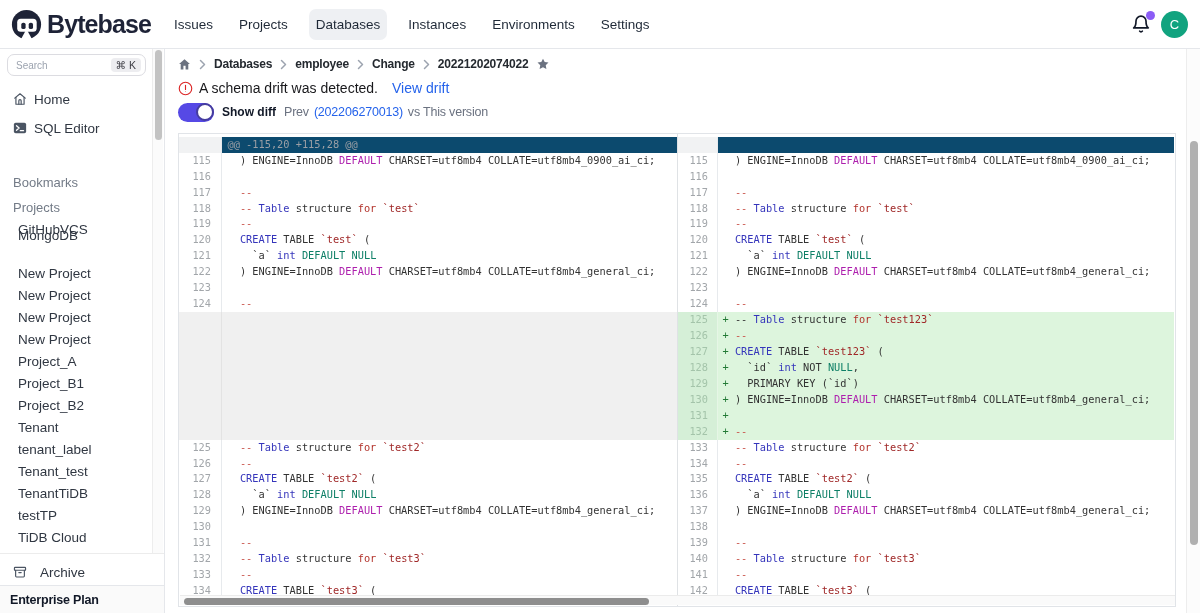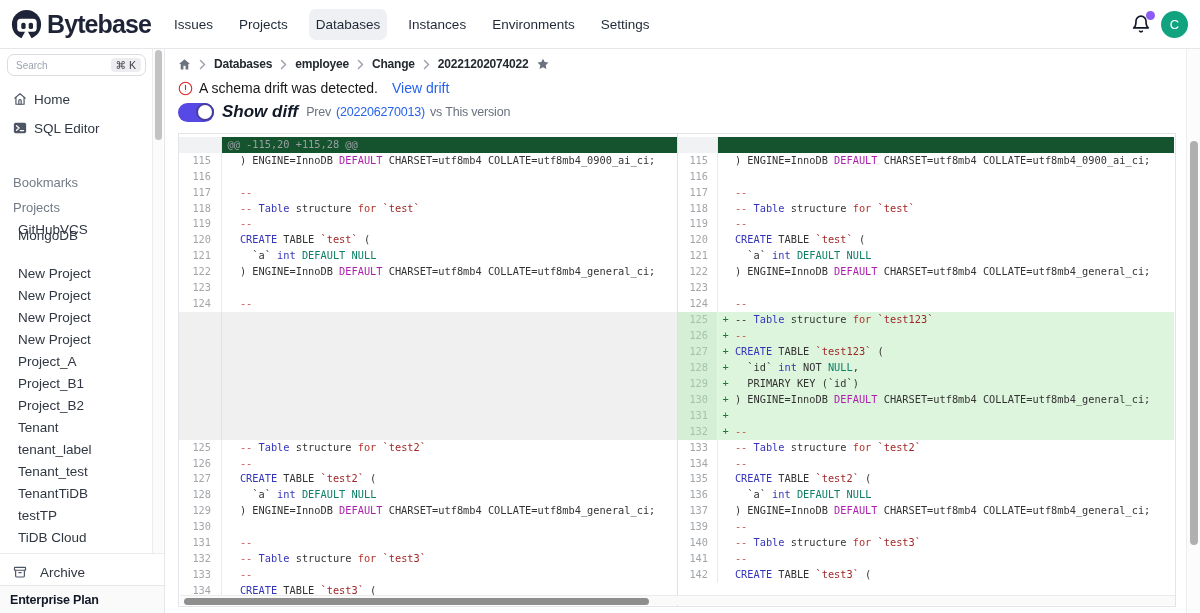--- a/index.html
+++ b/index.html
@@ -55,40 +55,40 @@
   .bc-sep { margin:0 8px; display:flex; }
   .bc-item { font-size:12px; font-weight:600; color:#24292f; letter-spacing:-0.2px; cursor:pointer; }
   .bc-star { margin-left:8px; display:flex; cursor:pointer; }
   .alert-row { position:absolute; left:13px; top:31px; display:flex; align-items:center; }
   .alert-row .txt { margin-left:6px; font-size:14px; color:#18181b; }
   .alert-row .link { margin-left:14px; font-size:14px; color:#2563eb; cursor:pointer; }
   .toggle-row { position:absolute; left:13px; top:52px; height:22px; display:flex; align-items:center; }
   .toggle { width:36px; height:19px; border-radius:10px; background:#5649e5; position:relative; cursor:pointer; }
   .toggle .knob { position:absolute; right:0.5px; top:0.5px; width:18px; height:18px; border-radius:50%; background:#fff;
     border:2px solid #453c9f; box-sizing:border-box; }
-  .toggle-row .lbl { margin-left:8px; font-size:17px; font-weight:700; color:#111827;font-style:italic; }
+  .toggle-row .lbl { margin-left:8px; font-size:12px; font-weight:700; color:#111827; }
   .toggle-row .prev { margin-left:8px; font-size:12.5px; letter-spacing:-0.2px; color:#6b7280; }
   .toggle-row .ver { margin-left:5px; font-size:12.5px; letter-spacing:-0.2px; color:#2563eb; cursor:pointer; }
   .toggle-row .vs { margin-left:5px; font-size:12.5px; letter-spacing:-0.2px; color:#6b7280; }
 
   
   .diff { position:absolute; left:13px; top:84px; width:998px; height:474px; border:1px solid #e1e4e8;
     background:#fff; overflow:hidden; font-family:"DejaVu Sans Mono", monospace; font-size:10.3px; }
   .diff-cols { position:absolute; left:0; top:0; width:996px; height:472px; display:flex; }
   .pane { position:relative; height:472px; padding-top:2.8px; }
   .pane.left { width:499px; border-right:1px solid #dfe2e5; }
   .pane.right { width:496px; }
   .row { display:flex; height:15.95px; line-height:15.95px; white-space:pre; }
   .gut { flex:none; text-align:right; color:#a2a6aa; border-right:1px solid #e7eaed; }
   .pane.left .gut { width:43px; padding-right:10px; }
   .pane.right .gut { width:40px; padding-right:9px; }
   .code { flex:1 1 auto; padding-left:5.5px; overflow:hidden; color:#333; }
   .pane.right .code { padding-left:4.5px; }
   .row.hdr .gut { background:#f1f2f3; }
-  .row.hdr .code { background:#14532d; color:#9b9fa5; }
+  .row.hdr .code { background:#0c4a6e; color:#9b9fa5; }
   .row.add .gut { background:#d5efd7; border-right-color:#e6f6e6; color:#a4c4aa; }
   .row.add .code { background:#ddf5dd; }
   .row.add .pfx { color:#237a36; }
   .row.fill .gut { background:#f0f0f0; border-right-color:#e3e3e3; }
   .row.fill .code { background:#f0f0f0; }
   .tok-kw { color:#3535bb; }
   .tok-str { color:#a02828; }
   .tok-cm { color:#c9544a; }
   .tok-for { color:#b2322a; }
   .tok-teal { color:#0d7f66; }
@@ -316,20 +316,21 @@
             <div class="row add"><div class="gut">128</div><div class="code"><span class="pfx">+ </span><span>  `id` </span><span class="tok-kw">int</span><span> NOT </span><span class="tok-teal">NULL</span><span>,</span></div></div>
             <div class="row add"><div class="gut">129</div><div class="code"><span class="pfx">+ </span><span>  PRIMARY KEY (`id`)</span></div></div>
             <div class="row add"><div class="gut">130</div><div class="code"><span class="pfx">+ </span><span>) ENGINE=InnoDB </span><span class="tok-mag">DEFAULT</span><span> CHARSET=utf8mb4 COLLATE=utf8mb4_general_ci;</span></div></div>
             <div class="row add"><div class="gut">131</div><div class="code"><span class="pfx">+ </span></div></div>
             <div class="row add"><div class="gut">132</div><div class="code"><span class="pfx">+ </span><span class="tok-cm">--</span></div></div>
             <div class="row ctx"><div class="gut">133</div><div class="code"><span class="pfx">  </span><span class="tok-cm">--</span><span> </span><span class="tok-kw">Table</span><span> structure </span><span class="tok-for">for</span><span> </span><span class="tok-str">`test2`</span></div></div>
             <div class="row ctx"><div class="gut">134</div><div class="code"><span class="pfx">  </span><span class="tok-cm">--</span></div></div>
             <div class="row ctx"><div class="gut">135</div><div class="code"><span class="pfx">  </span><span class="tok-kw">CREATE</span><span> TABLE </span><span class="tok-str">`test2`</span><span> (</span></div></div>
             <div class="row ctx"><div class="gut">136</div><div class="code"><span class="pfx">  </span><span>  `a` </span><span class="tok-kw">int</span><span> </span><span class="tok-teal">DEFAULT</span><span> </span><span class="tok-teal">NULL</span></div></div>
             <div class="row ctx"><div class="gut">137</div><div class="code"><span class="pfx">  </span><span>) ENGINE=InnoDB </span><span class="tok-mag">DEFAULT</span><span> CHARSET=utf8mb4 COLLATE=utf8mb4_general_ci;</span></div></div>
+            <div class="row ctx"><div class="gut">138</div><div class="code"><span class="pfx">  </span></div></div>
             <div class="row ctx"><div class="gut">139</div><div class="code"><span class="pfx">  </span><span class="tok-cm">--</span></div></div>
             <div class="row ctx"><div class="gut">140</div><div class="code"><span class="pfx">  </span><span class="tok-cm">--</span><span> </span><span class="tok-kw">Table</span><span> structure </span><span class="tok-for">for</span><span> </span><span class="tok-str">`test3`</span></div></div>
             <div class="row ctx"><div class="gut">141</div><div class="code"><span class="pfx">  </span><span class="tok-cm">--</span></div></div>
             <div class="row ctx"><div class="gut">142</div><div class="code"><span class="pfx">  </span><span class="tok-kw">CREATE</span><span> TABLE </span><span class="tok-str">`test3`</span><span> (</span></div></div>
           </div>
       </div>
       <div class="diff-hscroll">
         <div class="diff-hthumb"></div>
       </div>
     </div>

